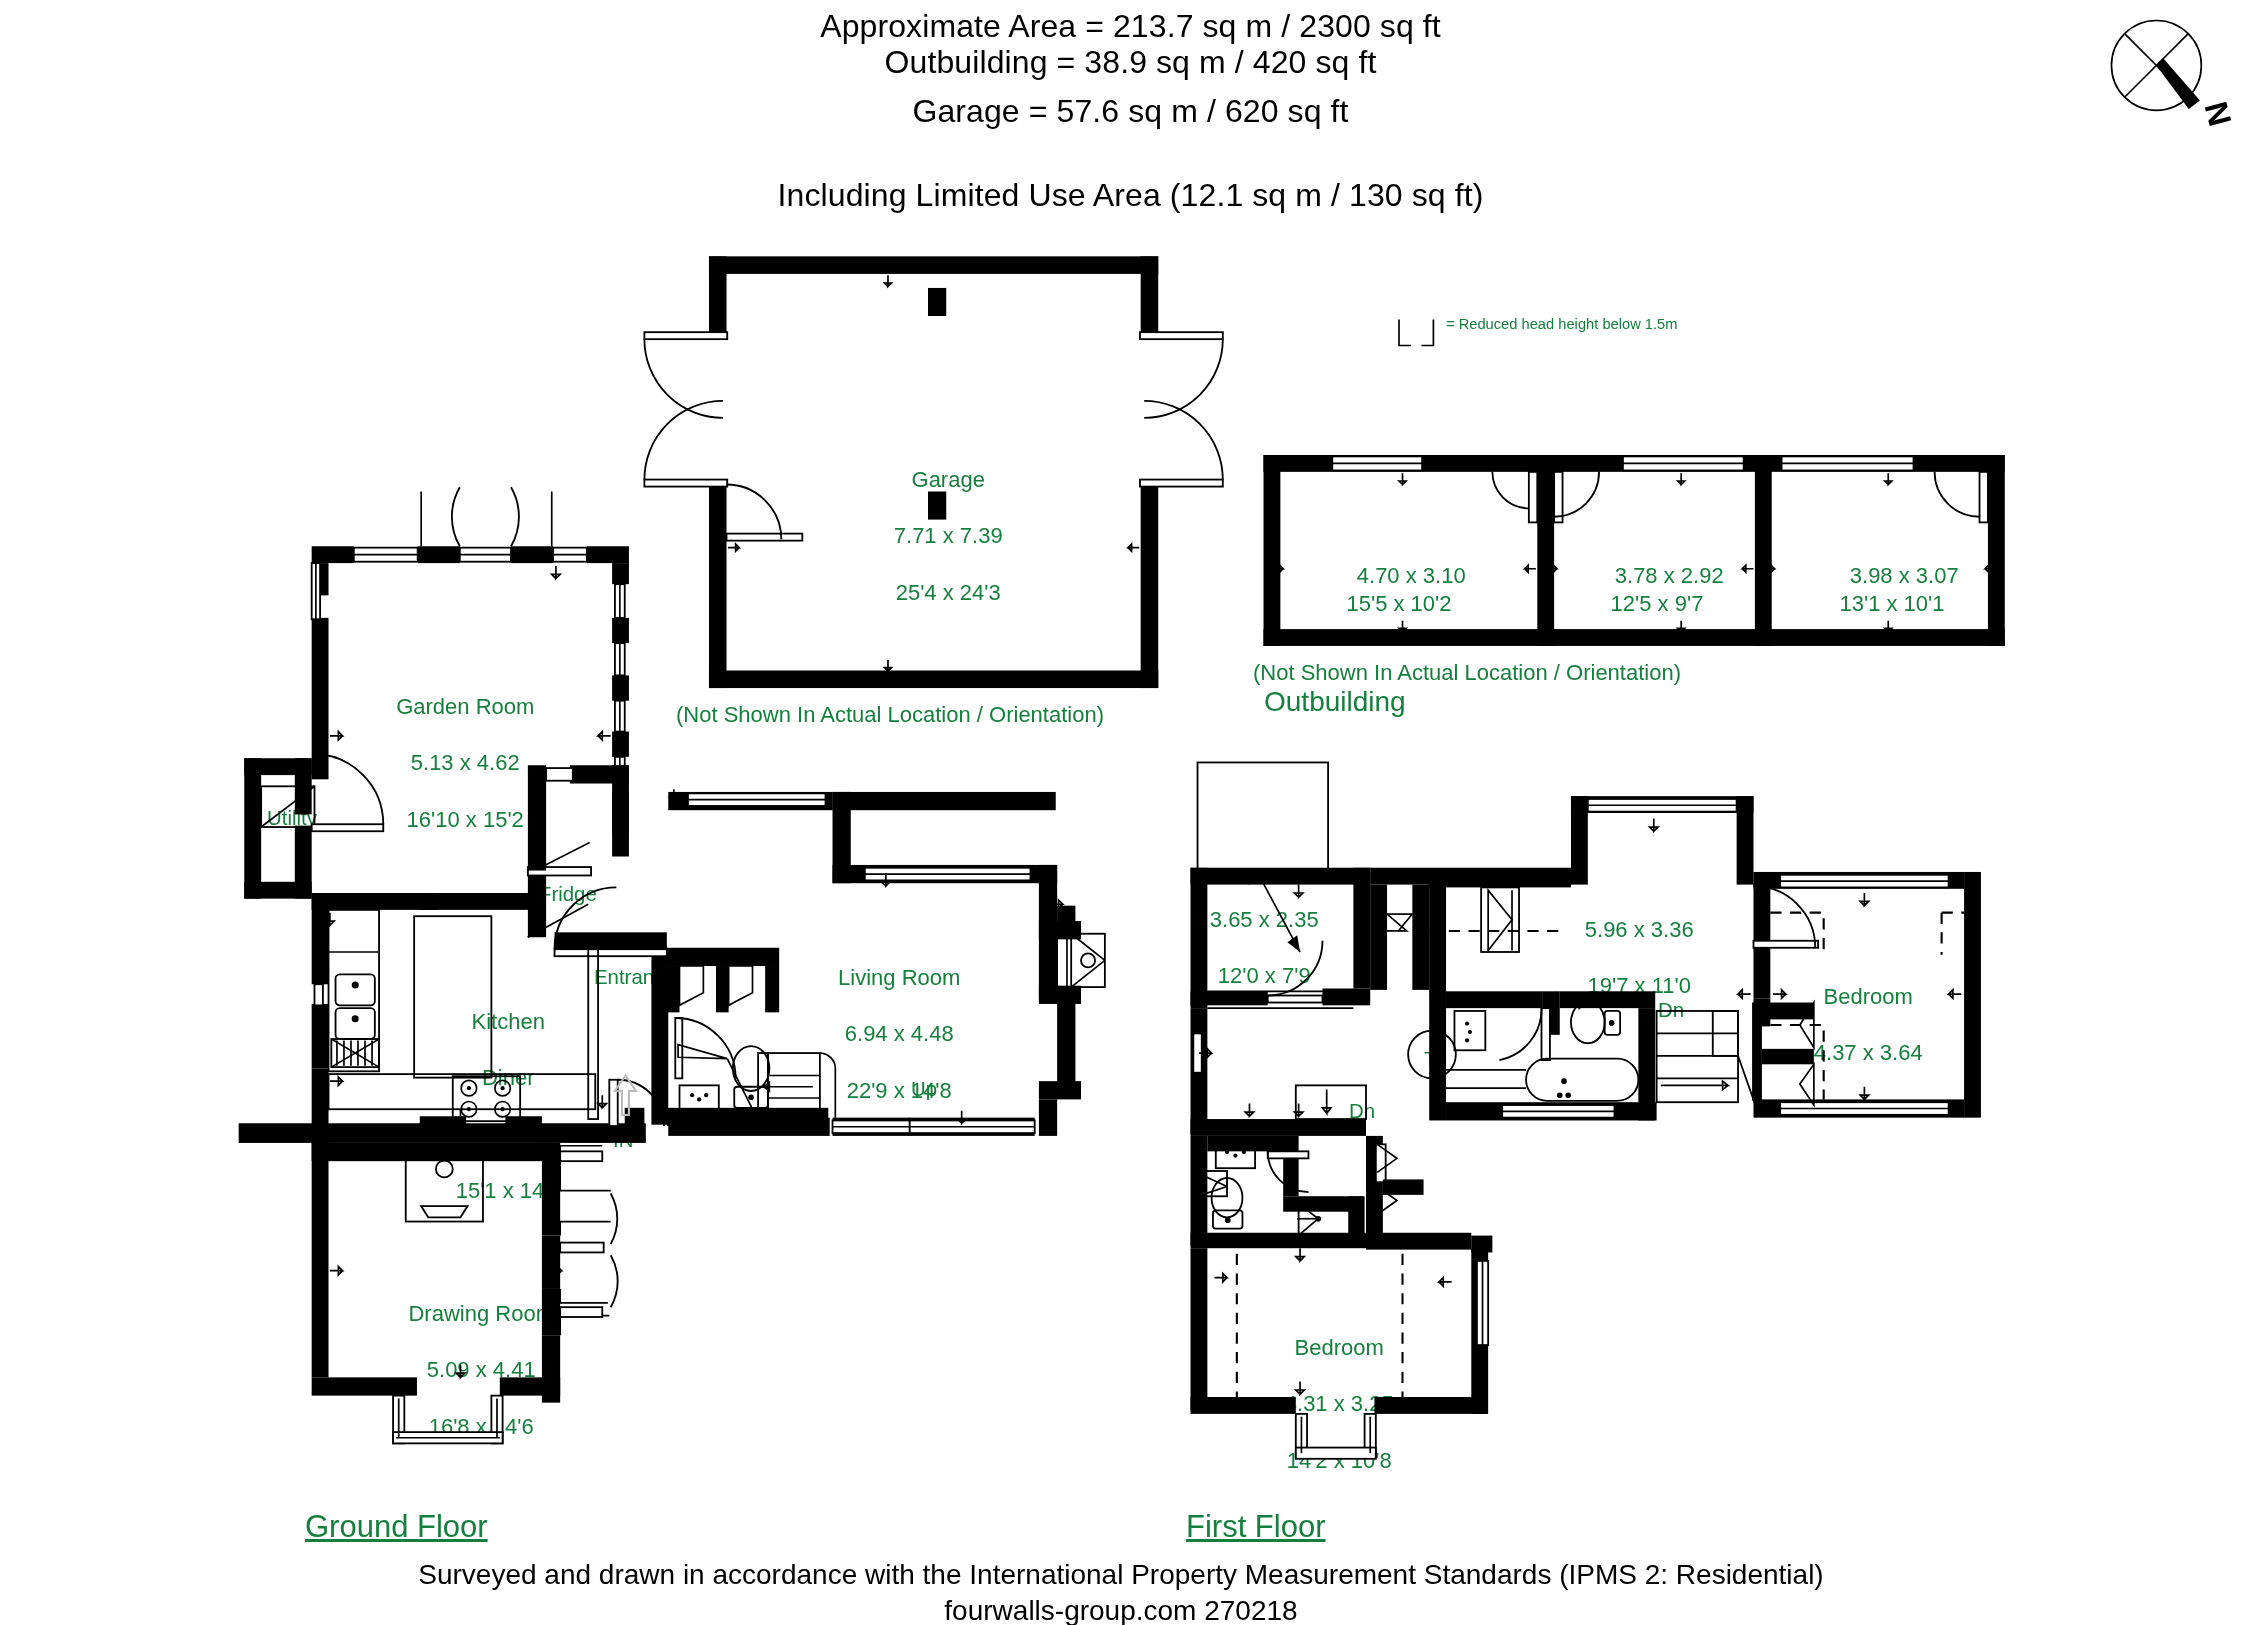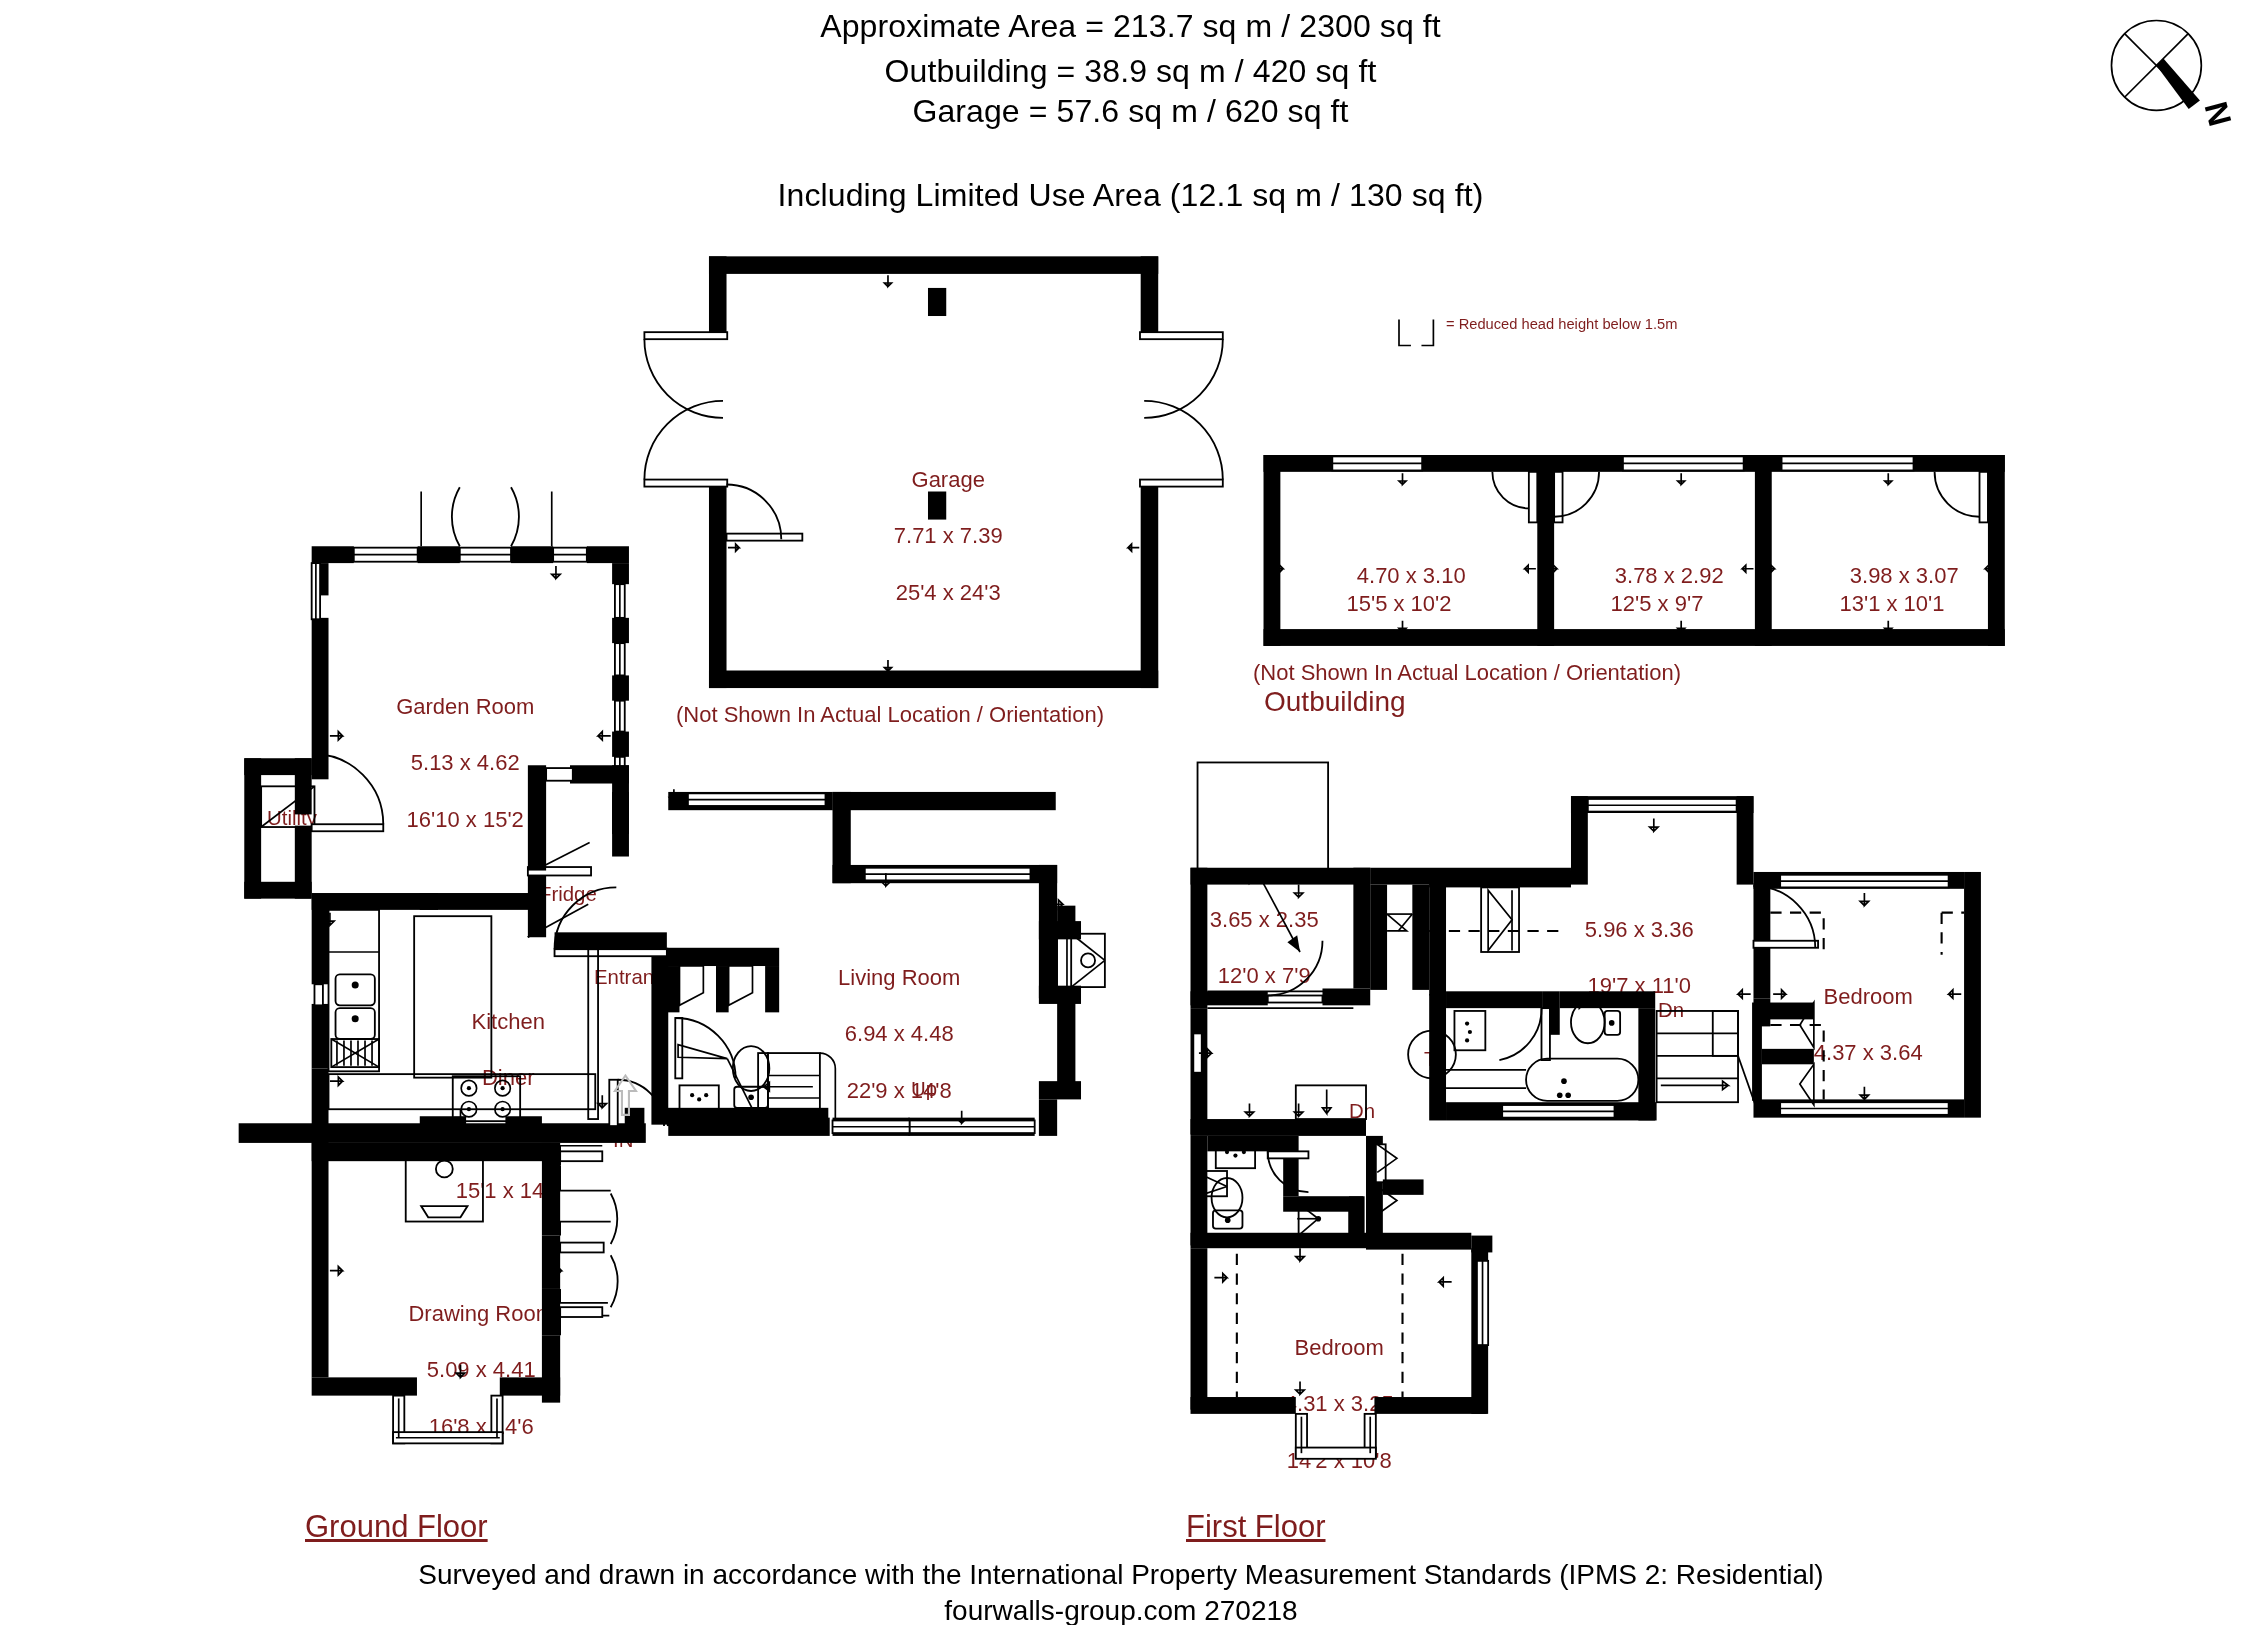--- a/index.html
+++ b/index.html
@@ -2,21 +2,21 @@
 <html style="font-size:11.2px"><head>
 <meta charset="utf-8">
 <title>Floor Plan</title>
 <style>
   html,body{margin:0;padding:0;background:#ffffff;}
   body{font-family:"Liberation Sans",sans-serif;color:#000;}
   #sheet{position:relative;width:2261px;height:1626px;background:#fff;overflow:hidden;}
 
   .hdr{position:absolute;left:0;width:2261px;text-align:center;font-size:32px;letter-spacing:0.1px;color:#000;}
 
-  .txt{position:absolute;color:#7f1d1d;white-space:pre;line-height:1.18;}
+  .txt{position:absolute;color:#15803d;white-space:pre;line-height:1.18;}
   .roomlbl{font-size:22px;text-align:center;transform:translateX(-50%);line-height:1.28;}
   .smalllbl{font-size:20.4px;}
   .floorname{font-size:31px;text-decoration:underline;}
   .foot{position:absolute;left:0;width:2242px;text-align:center;font-size:28px;}
   .obtitle{font-size:28px;}
   .notshown{font-size:22px;text-align:center;transform:translateX(-50%);}
   .legendtxt{font-size:14.7px;}
 
   svg{position:absolute;left:0;top:0;width:2261px;height:1626px;overflow:visible;pointer-events:none;}
   .w{fill:#000;}
@@ -27,21 +27,21 @@
   .fixtf{fill:#fff;stroke:#000;stroke-width:2.6;}
   .dot{fill:#000;}
   .callout{fill:#fff;stroke:#000;stroke-width:2.6;}
 </style>
 </head>
 <body>
 
 <div id="sheet">
 
   <div class="hdr" style="top:8.4px;">Approximate  Area = 213.7 sq m / 2300 sq ft</div>
-  <div class="hdr" style="top:53px;">Outbuilding = 38.9 sq m / 420 sq ft</div>
+  <div class="hdr" style="top:44px;">Outbuilding = 38.9 sq m / 420 sq ft</div>
   <div class="hdr" style="top:93px;">Garage = 57.6 sq m / 620 sq ft</div>
   <div class="hdr" style="top:177px;">Including Limited Use Area (12.1 sq m / 130 sq ft)</div>
 
   <div class="txt legendtxt" style="left:1446px;top:316px;">= Reduced head height below 1.5m</div>
 
   <div class="txt roomlbl" style="left:936px;top:438px;">
     <span>Garage</span><br>
     <span>7.71 x 7.39</span><br>
     <span>25'4 x 24'3</span>
   </div>

